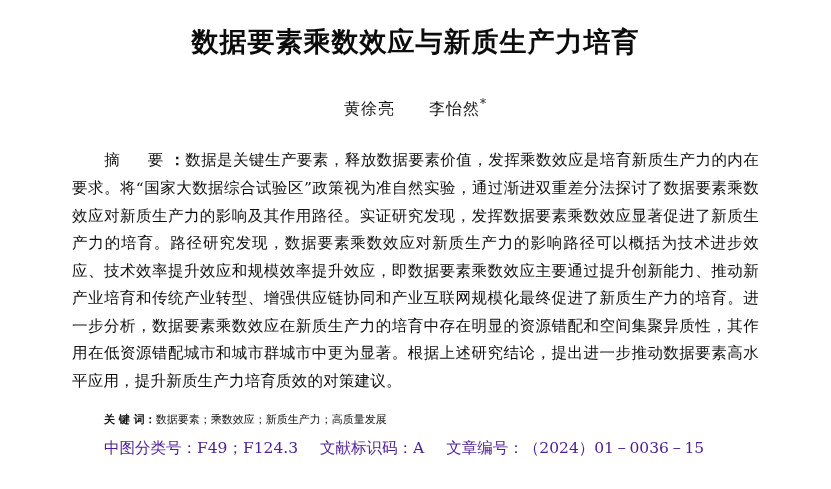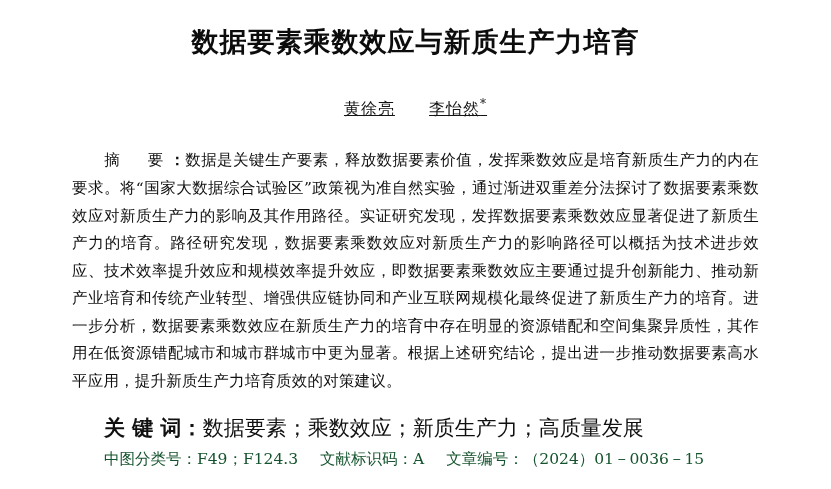--- a/index.html
+++ b/index.html
@@ -33,21 +33,20 @@
   .authors {
     text-align: center;
     font-size: 16px;
     margin-top: 38px;
     letter-spacing: 1px;
     color: #131313;
   }
   .authors .author {
     display: inline-block;
     margin: 0 14px;
-    text-decoration: underline;
   }
   .authors .star {
     font-size: 12px;
     vertical-align: super;
   }
   .abstract {
     margin-top: 26px;
     font-size: 15.5px;
     line-height: 1.78;
     text-align: justify;
@@ -62,33 +61,34 @@
   .abstract .lbl-colon {
     font-weight: bold;
     letter-spacing: 0;
   }
   .indent {
     display: inline-block;
     width: 32px;
   }
   .keywords {
     margin-top: 14px;
-    font-size: 21px;
+    font-size: 11px;
     line-height: 1.75;
     padding-left: 32px;
     color: #101010;
   }
   .keywords .k-lbl {
     font-weight: bold;
   }
   .meta {
+    margin-top: 6px;
     font-size: 15.5px;
     line-height: 1.75;
     padding-left: 32px;
-    color: #14532d;
+    color: #4c1d95;
   }
   .meta .seg {
     margin-right: 22px;
   }
 </style>
 </head>
 <body>
 
 <div class="page">
 

